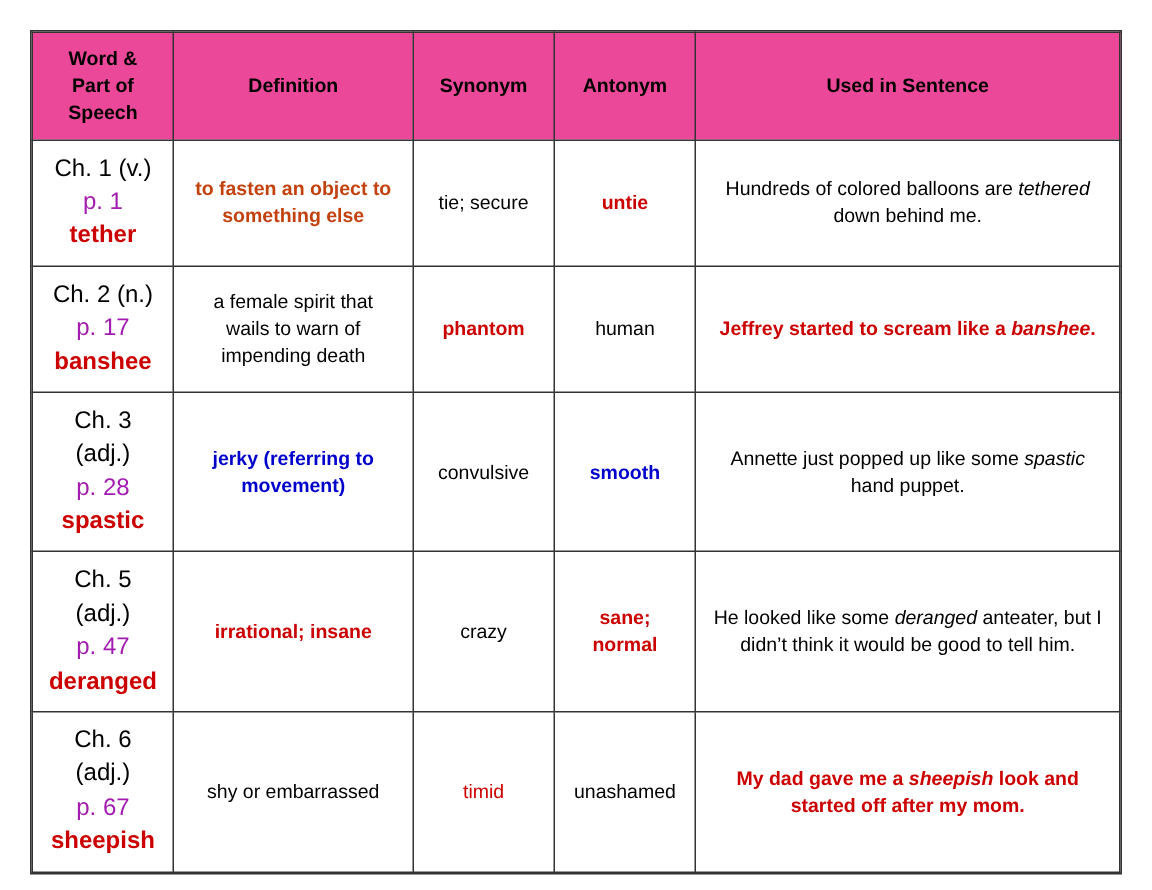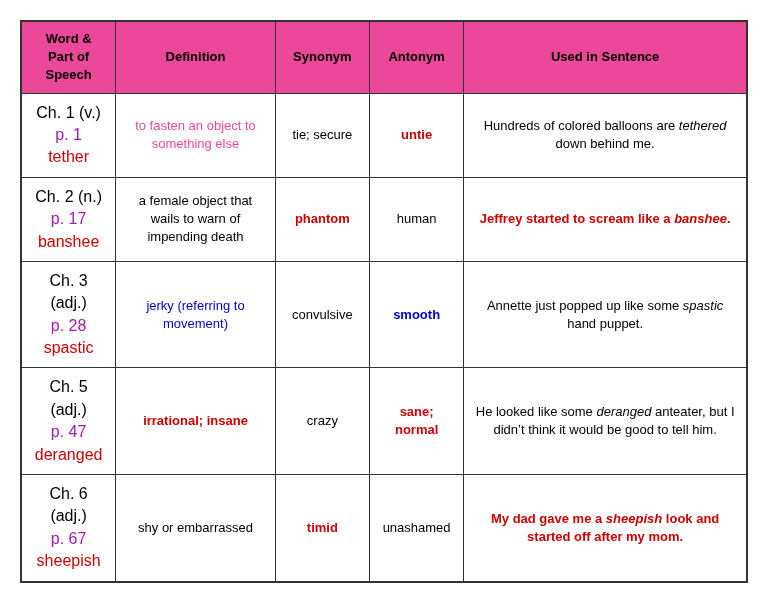--- a/index.html
+++ b/index.html
@@ -31,21 +31,21 @@
     th {
       font-weight: bold;
       font-size: 13px;
       background: #ec4899;
     }
     .col-word { width: 13%; }
     .col-def  { width: 22%; }
     .col-syn  { width: 13%; }
     .col-ant  { width: 13%; }
     .col-sent { width: 39%; }
-    .word-label { color: #cc0000; font-weight: normal; margin-top: 44px; }
+    .word-label { color: #cc0000; font-weight: bold; margin-top: 44px; }
 
     .word-cell {
       font-size: 16px;
       text-align: center;
     }
     .chapter-line { color: #000; }
     .page-line { color: #a21caf; }
   </style>
 </head>
 <body>
@@ -61,43 +61,43 @@
         <th class="col-sent">Used in Sentence</th>
       </tr>
     </thead>
     <tbody id="table-body">
     <tr>
     <td class="word-cell col-word">
       <span class="chapter-line">Ch. 1 (v.)</span><br>
       <span class="page-line">p. 1</span><br>
       <span class="word-label">tether</span>
     </td>
-    <td class="col-def"><span style="color:#ec4899;font-weight:normal;">to fasten an object to something else</span></td>
+    <td class="col-def"><span style="color:#c2410c;font-weight:bold;">to fasten an object to something else</span></td>
     <td class="col-syn">tie; secure</td>
     <td class="col-ant"><span style="color:#cc0000;font-weight:bold;">untie</span></td>
     <td class="col-sent">Hundreds of colored balloons are <em>tethered</em> down behind me.</td>
   </tr>
         <tr>
     <td class="word-cell col-word">
       <span class="chapter-line">Ch. 2 (n.)</span><br>
       <span class="page-line">p. 17</span><br>
       <span class="word-label">banshee</span>
     </td>
-    <td class="col-def">a female object that wails to warn of impending death</td>
+    <td class="col-def">a female spirit that wails to warn of impending death</td>
     <td class="col-syn"><span style="color:#cc0000;font-weight:bold;">phantom</span></td>
     <td class="col-ant">human</td>
     <td class="col-sent"><span style="color:#cc0000;font-weight:bold;">Jeffrey started to scream like a <em>banshee</em>.</span></td>
   </tr>
         <tr>
     <td class="word-cell col-word">
       <span class="chapter-line">Ch. 3 (adj.)</span><br>
       <span class="page-line">p. 28</span><br>
       <span class="word-label">spastic</span>
     </td>
-    <td class="col-def"><span style="color:#0000cc;font-weight:normal;">jerky (referring to movement)</span></td>
+    <td class="col-def"><span style="color:#0000cc;font-weight:bold;">jerky (referring to movement)</span></td>
     <td class="col-syn">convulsive</td>
     <td class="col-ant"><span style="color:#0000cc;font-weight:bold;">smooth</span></td>
     <td class="col-sent">Annette just popped up like some <em>spastic</em> hand puppet.</td>
   </tr>
         <tr>
     <td class="word-cell col-word">
       <span class="chapter-line">Ch. 5 (adj.)</span><br>
       <span class="page-line">p. 47</span><br>
       <span class="word-label">deranged</span>
     </td>
@@ -106,19 +106,19 @@
     <td class="col-ant"><span style="color:#cc0000;font-weight:bold;">sane; normal</span></td>
     <td class="col-sent">He looked like some <em>deranged</em> anteater, but I didn’t think it would be good to tell him.</td>
   </tr>
         <tr>
     <td class="word-cell col-word">
       <span class="chapter-line">Ch. 6 (adj.)</span><br>
       <span class="page-line">p. 67</span><br>
       <span class="word-label">sheepish</span>
     </td>
     <td class="col-def">shy or embarrassed</td>
-    <td class="col-syn"><span style="color:#cc0000;font-weight:bold;">timid</span></td>
+    <td class="col-syn"><span style="color:#cc0000;font-weight:normal;">timid</span></td>
     <td class="col-ant">unashamed</td>
     <td class="col-sent"><span style="color:#cc0000;font-weight:bold;">My dad gave me a <em>sheepish</em> look and started off after my mom.</span></td>
   </tr>
       </tbody>
   </table>
 </div>
 
 </body></html>

